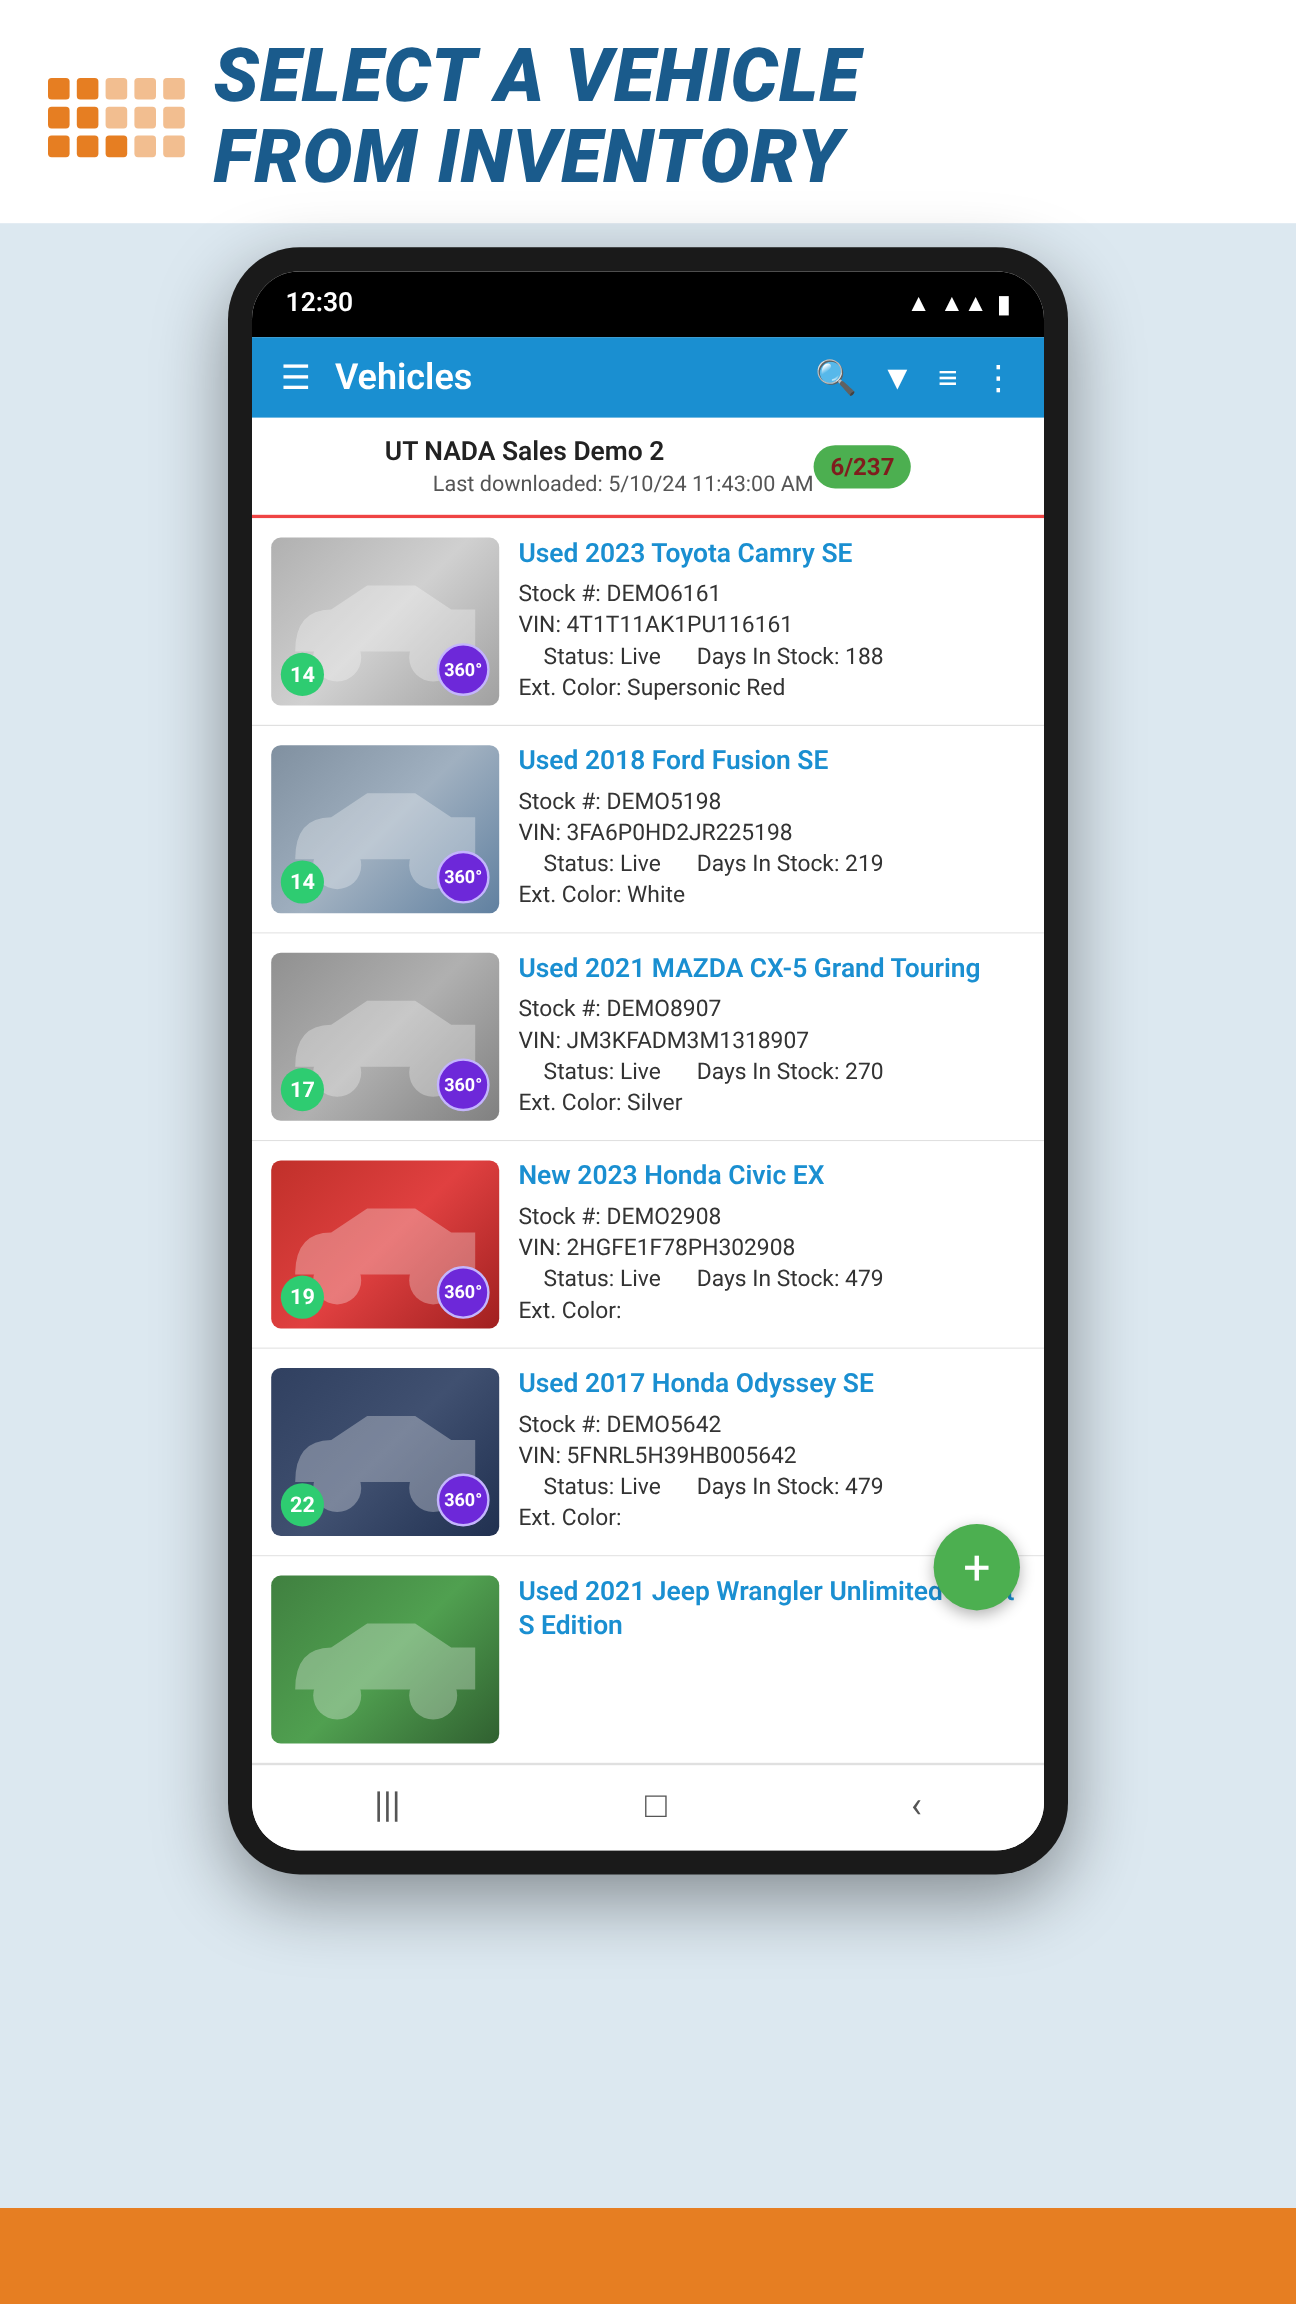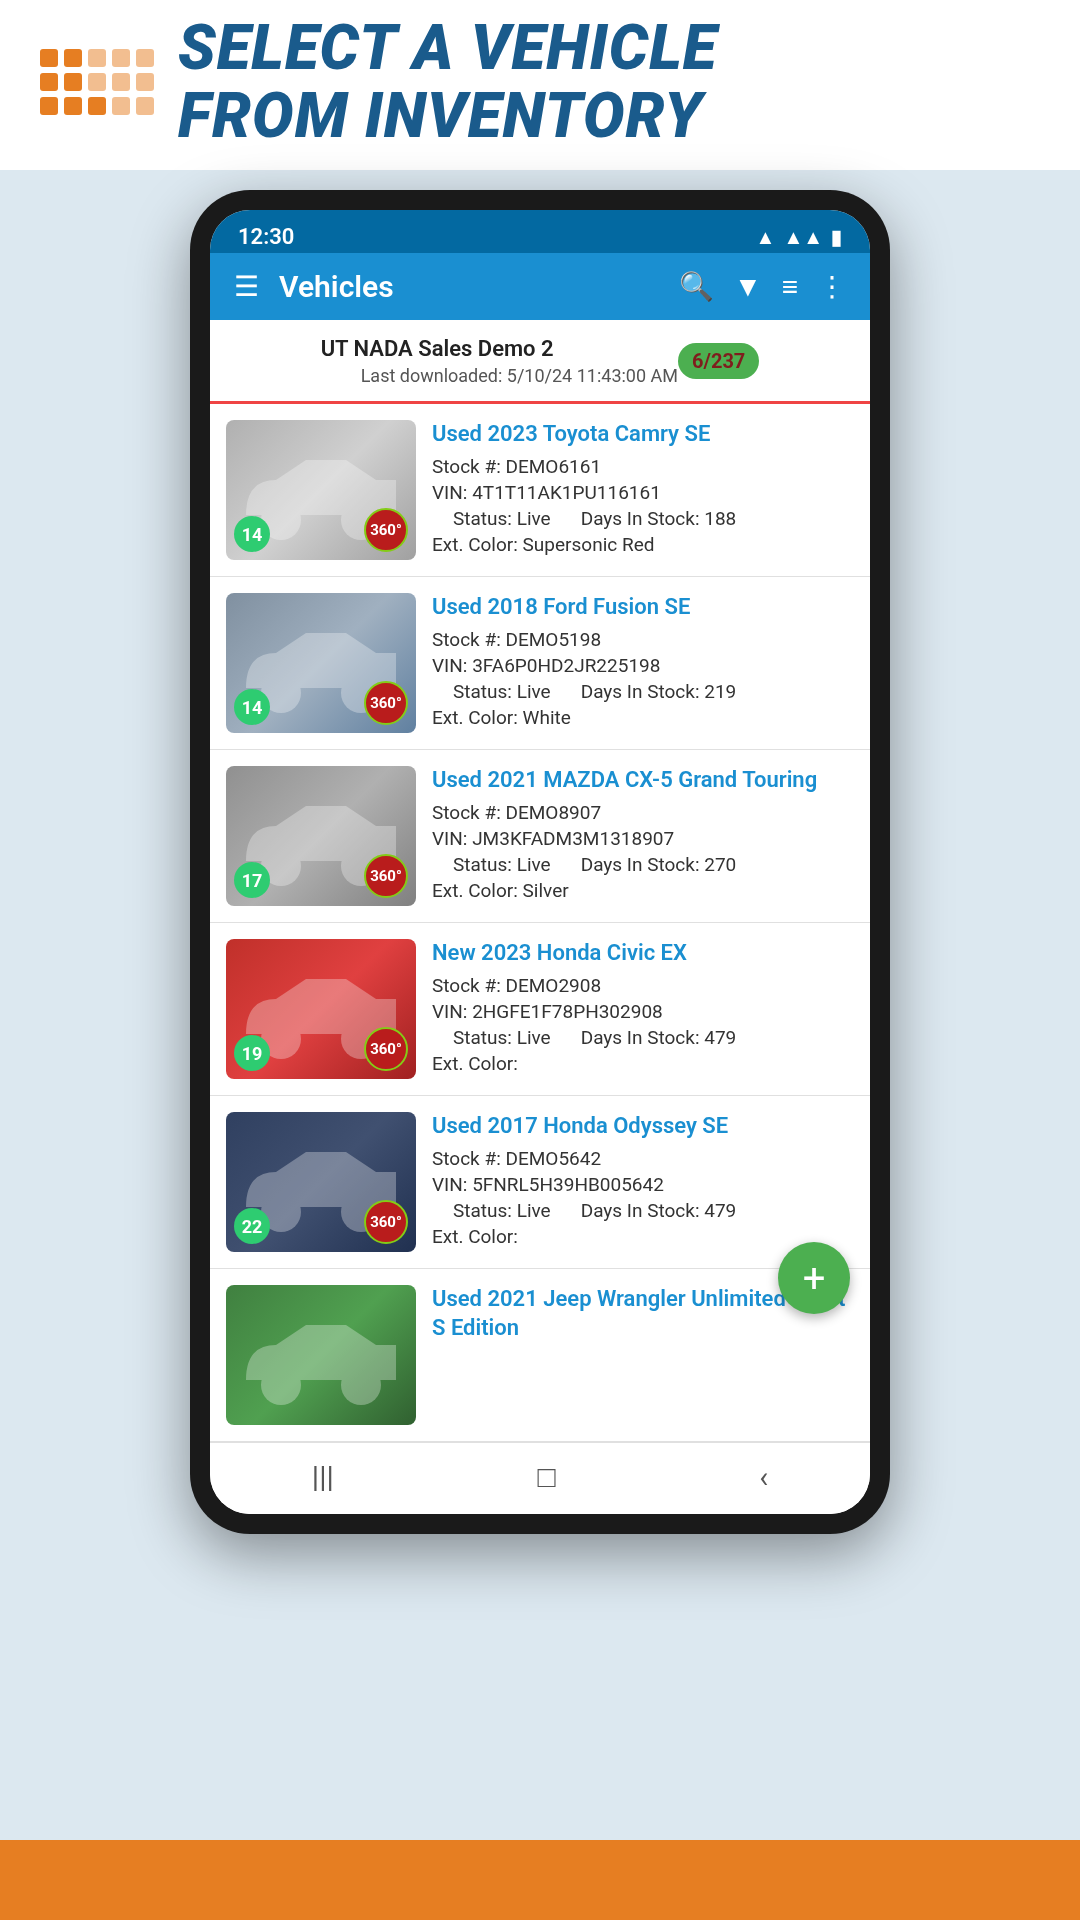--- a/index.html
+++ b/index.html
@@ -18,21 +18,21 @@
       top: 0; left: 0; right: 0; bottom: 0;
       background: #dce8f0;
       z-index: 0;
     }
 
     
     .header-banner {
       position: relative;
       z-index: 1;
       background: white;
-      padding: 14px 40px 20px 40px;
+      padding: 30px 40px 20px 40px;
       display: flex;
       align-items: center;
       gap: 24px;
     }
     .header-dots {
       display: grid;
       grid-template-columns: repeat(5, 18px);
       gap: 6px;
     }
     .dot {
@@ -68,25 +68,25 @@
       position: relative;
     }
     .phone-screen {
       background: white;
       border-radius: 40px;
       overflow: hidden;
     }
 
     
     .status-bar {
-      background: #0369a1;
+      background: #000000;
       display: flex;
       justify-content: space-between;
       align-items: center;
-      padding: 14px 28px 4px;
+      padding: 14px 28px 16px;
       color: white;
       font-size: 22px;
       font-weight: 600;
       text-align: right;
     }
     .status-icons {
       display: flex;
       gap: 8px;
       align-items: center;
     }
@@ -180,31 +180,31 @@
       height: 36px;
       border-radius: 50%;
       display: flex;
       align-items: center;
       justify-content: center;
     }
     .img-360-badge {
       position: absolute;
       bottom: 8px;
       right: 8px;
-      background: #b91c1c;
+      background: #6d28d9;
       color: white;
       font-size: 15px;
       font-weight: 700;
       width: 44px;
       height: 44px;
       border-radius: 50%;
       display: flex;
       align-items: center;
       justify-content: center;
-      border: 2px solid #84cc16;
+      border: 2px solid #c4b5fd;
     }
     .vehicle-info {
       flex: 1;
     }
     .vehicle-name {
       font-size: 22px;
       font-weight: 600;
       color: #1a8fd1;
       margin-bottom: 6px;
       line-height: 1.3;

